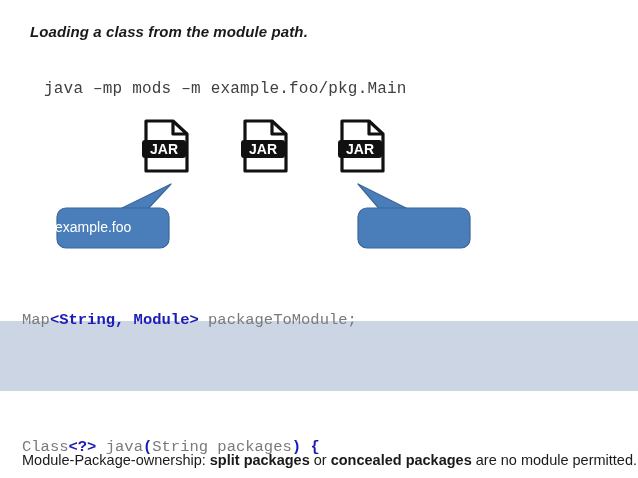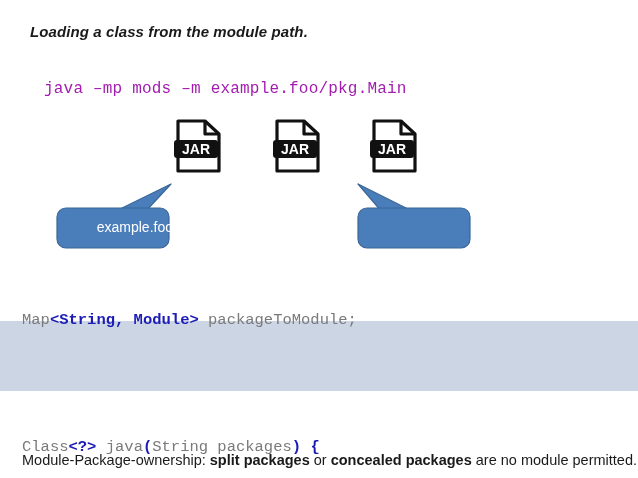--- a/index.html
+++ b/index.html
@@ -30,47 +30,46 @@
     white-space: nowrap;
   }
 
   
   #command-line {
     position: absolute;
     left: 44px;
     top: 80px;
     font-family: "Liberation Mono", monospace;
     font-size: 16px;
-    color: #a21caf;
+    color: #404040;
     white-space: pre;
     letter-spacing: 0.2px;
   }
 
   
   .jar-icon {
     position: absolute;
     width: 50px;
     height: 56px;
-    margin-left: 32px;
   }
   .jar-icon svg { display: block; }
 
   
   .callout {
     position: absolute;
     width: 118px;
     height: 68px;
   }
   .callout svg { display: block; position: absolute; left: 0; top: 0; }
   .callout-label {
     position: absolute;
     left: 0;
     width: 118px;
     top: 36px;
-    text-align: right;
+    text-align: left;
     color: #ffffff;
     font-family: "Liberation Sans", sans-serif;
     font-size: 14px;
     line-height: 18px;
     white-space: nowrap;
     pointer-events: none;
   }
 
   
   #code-highlight {

